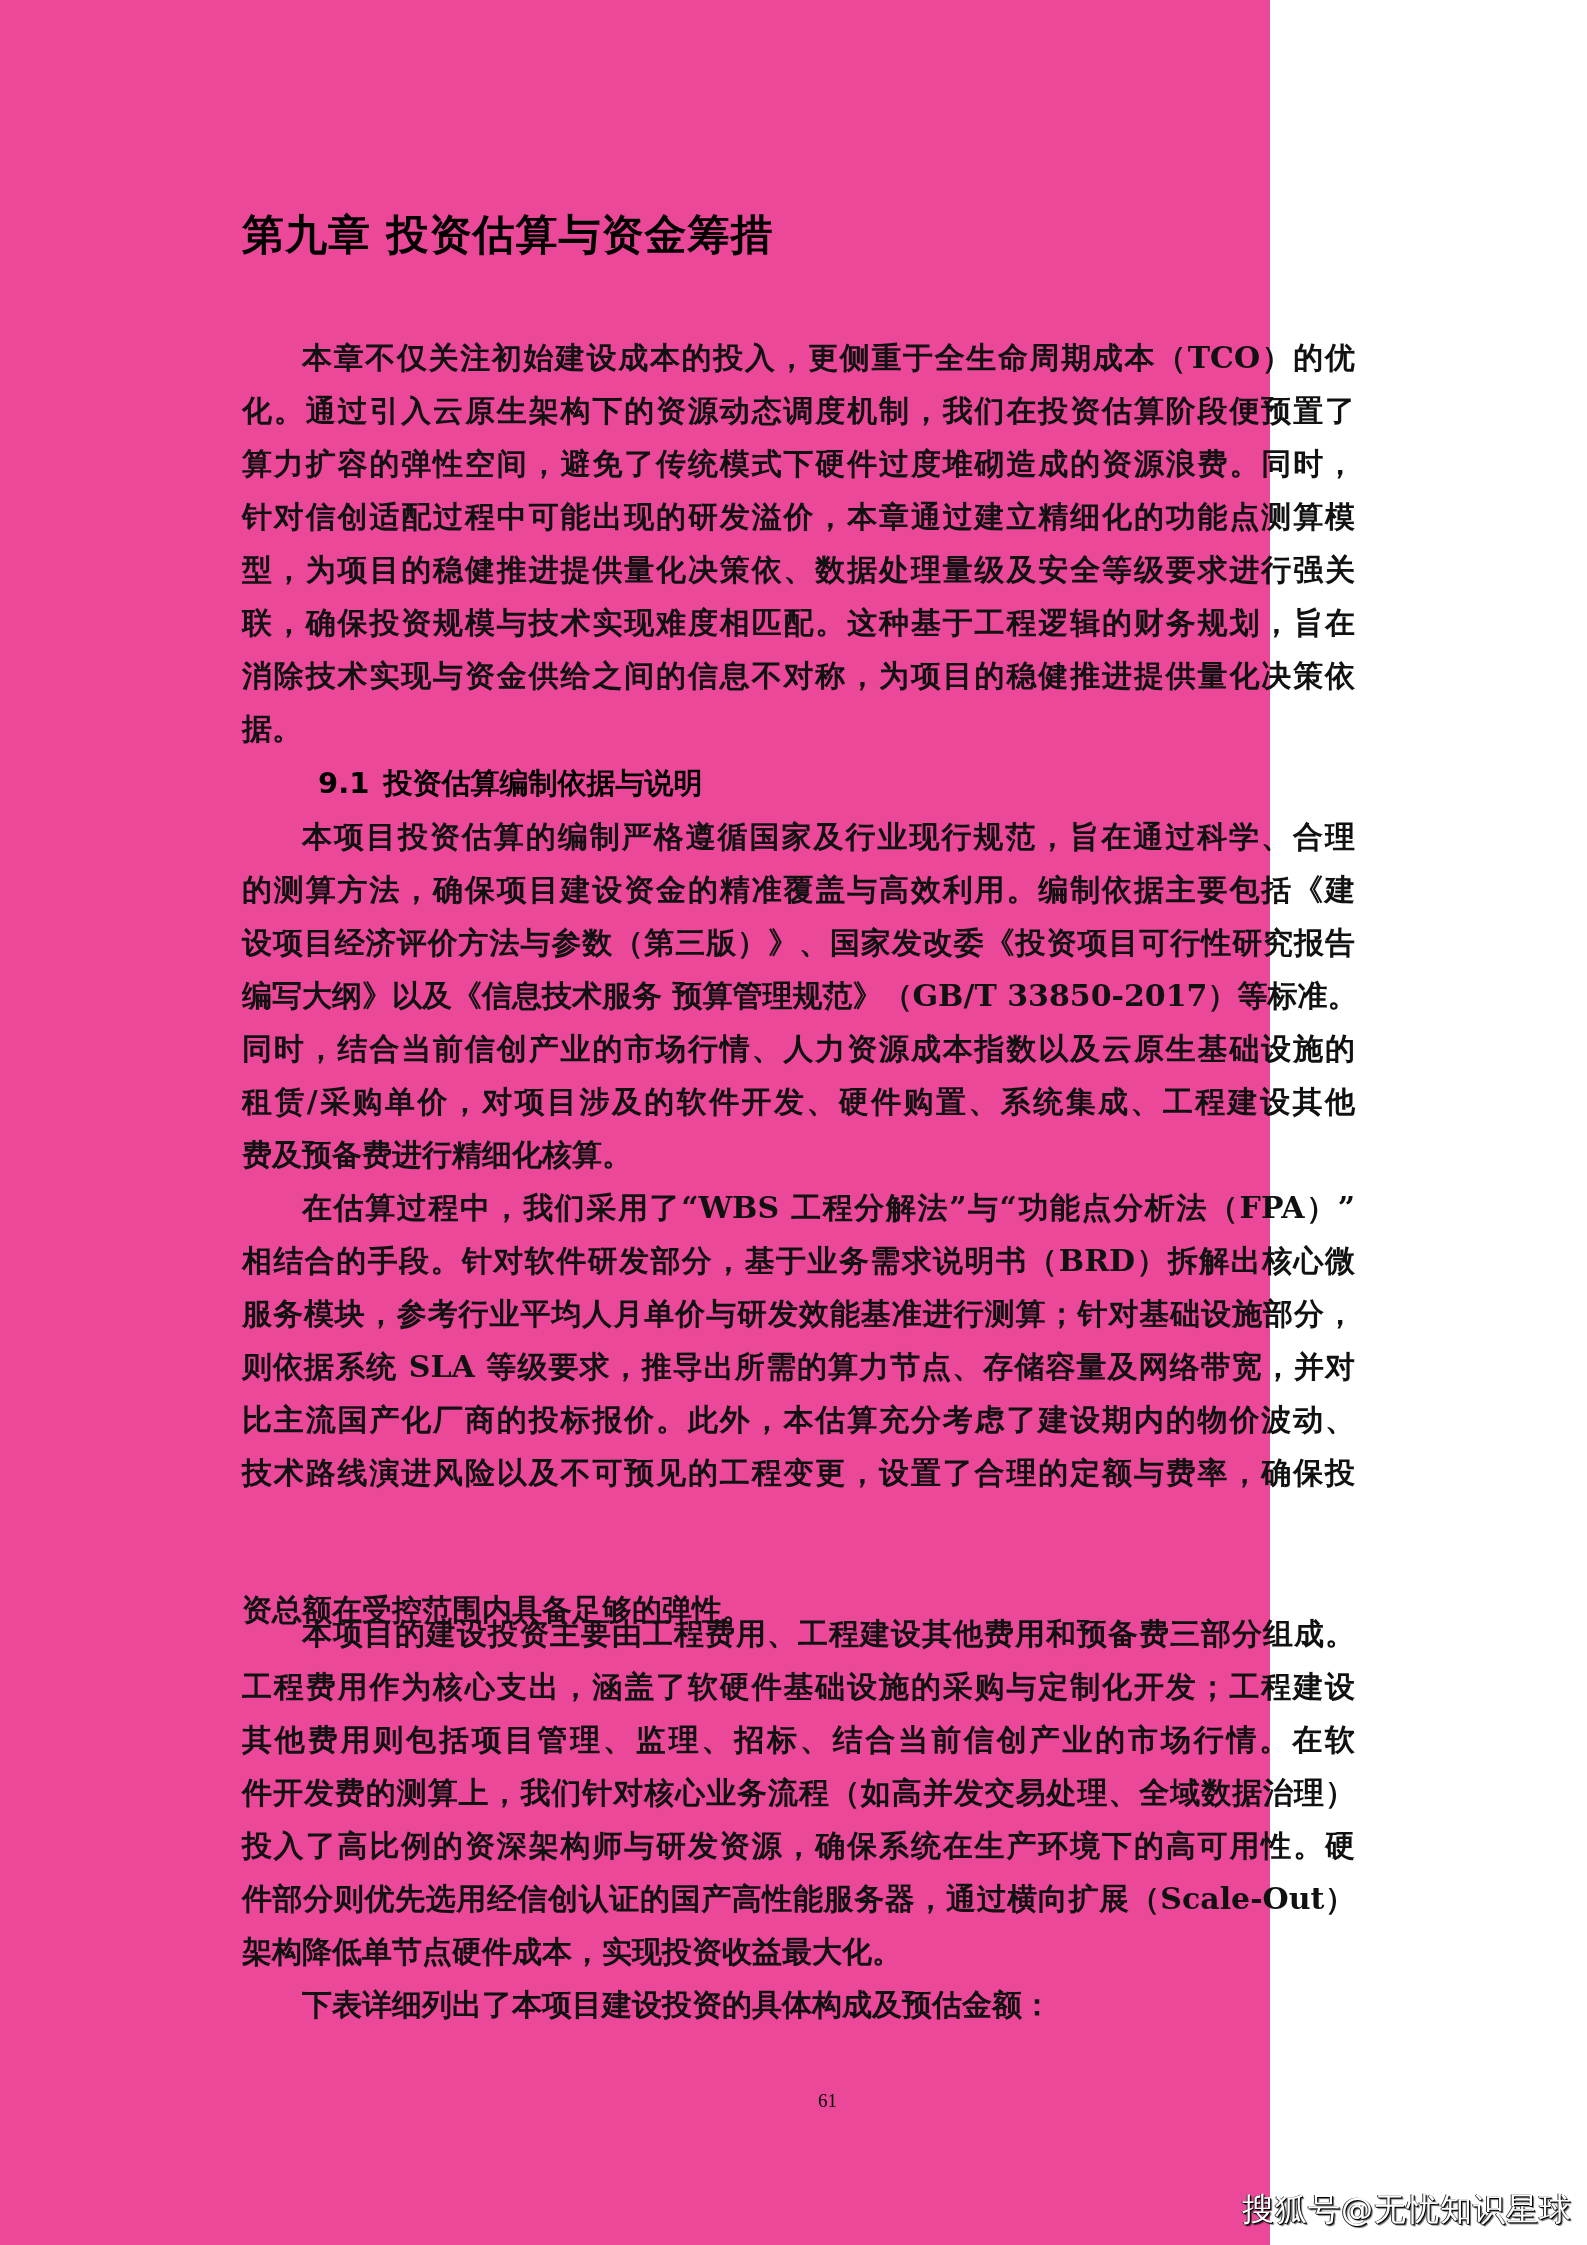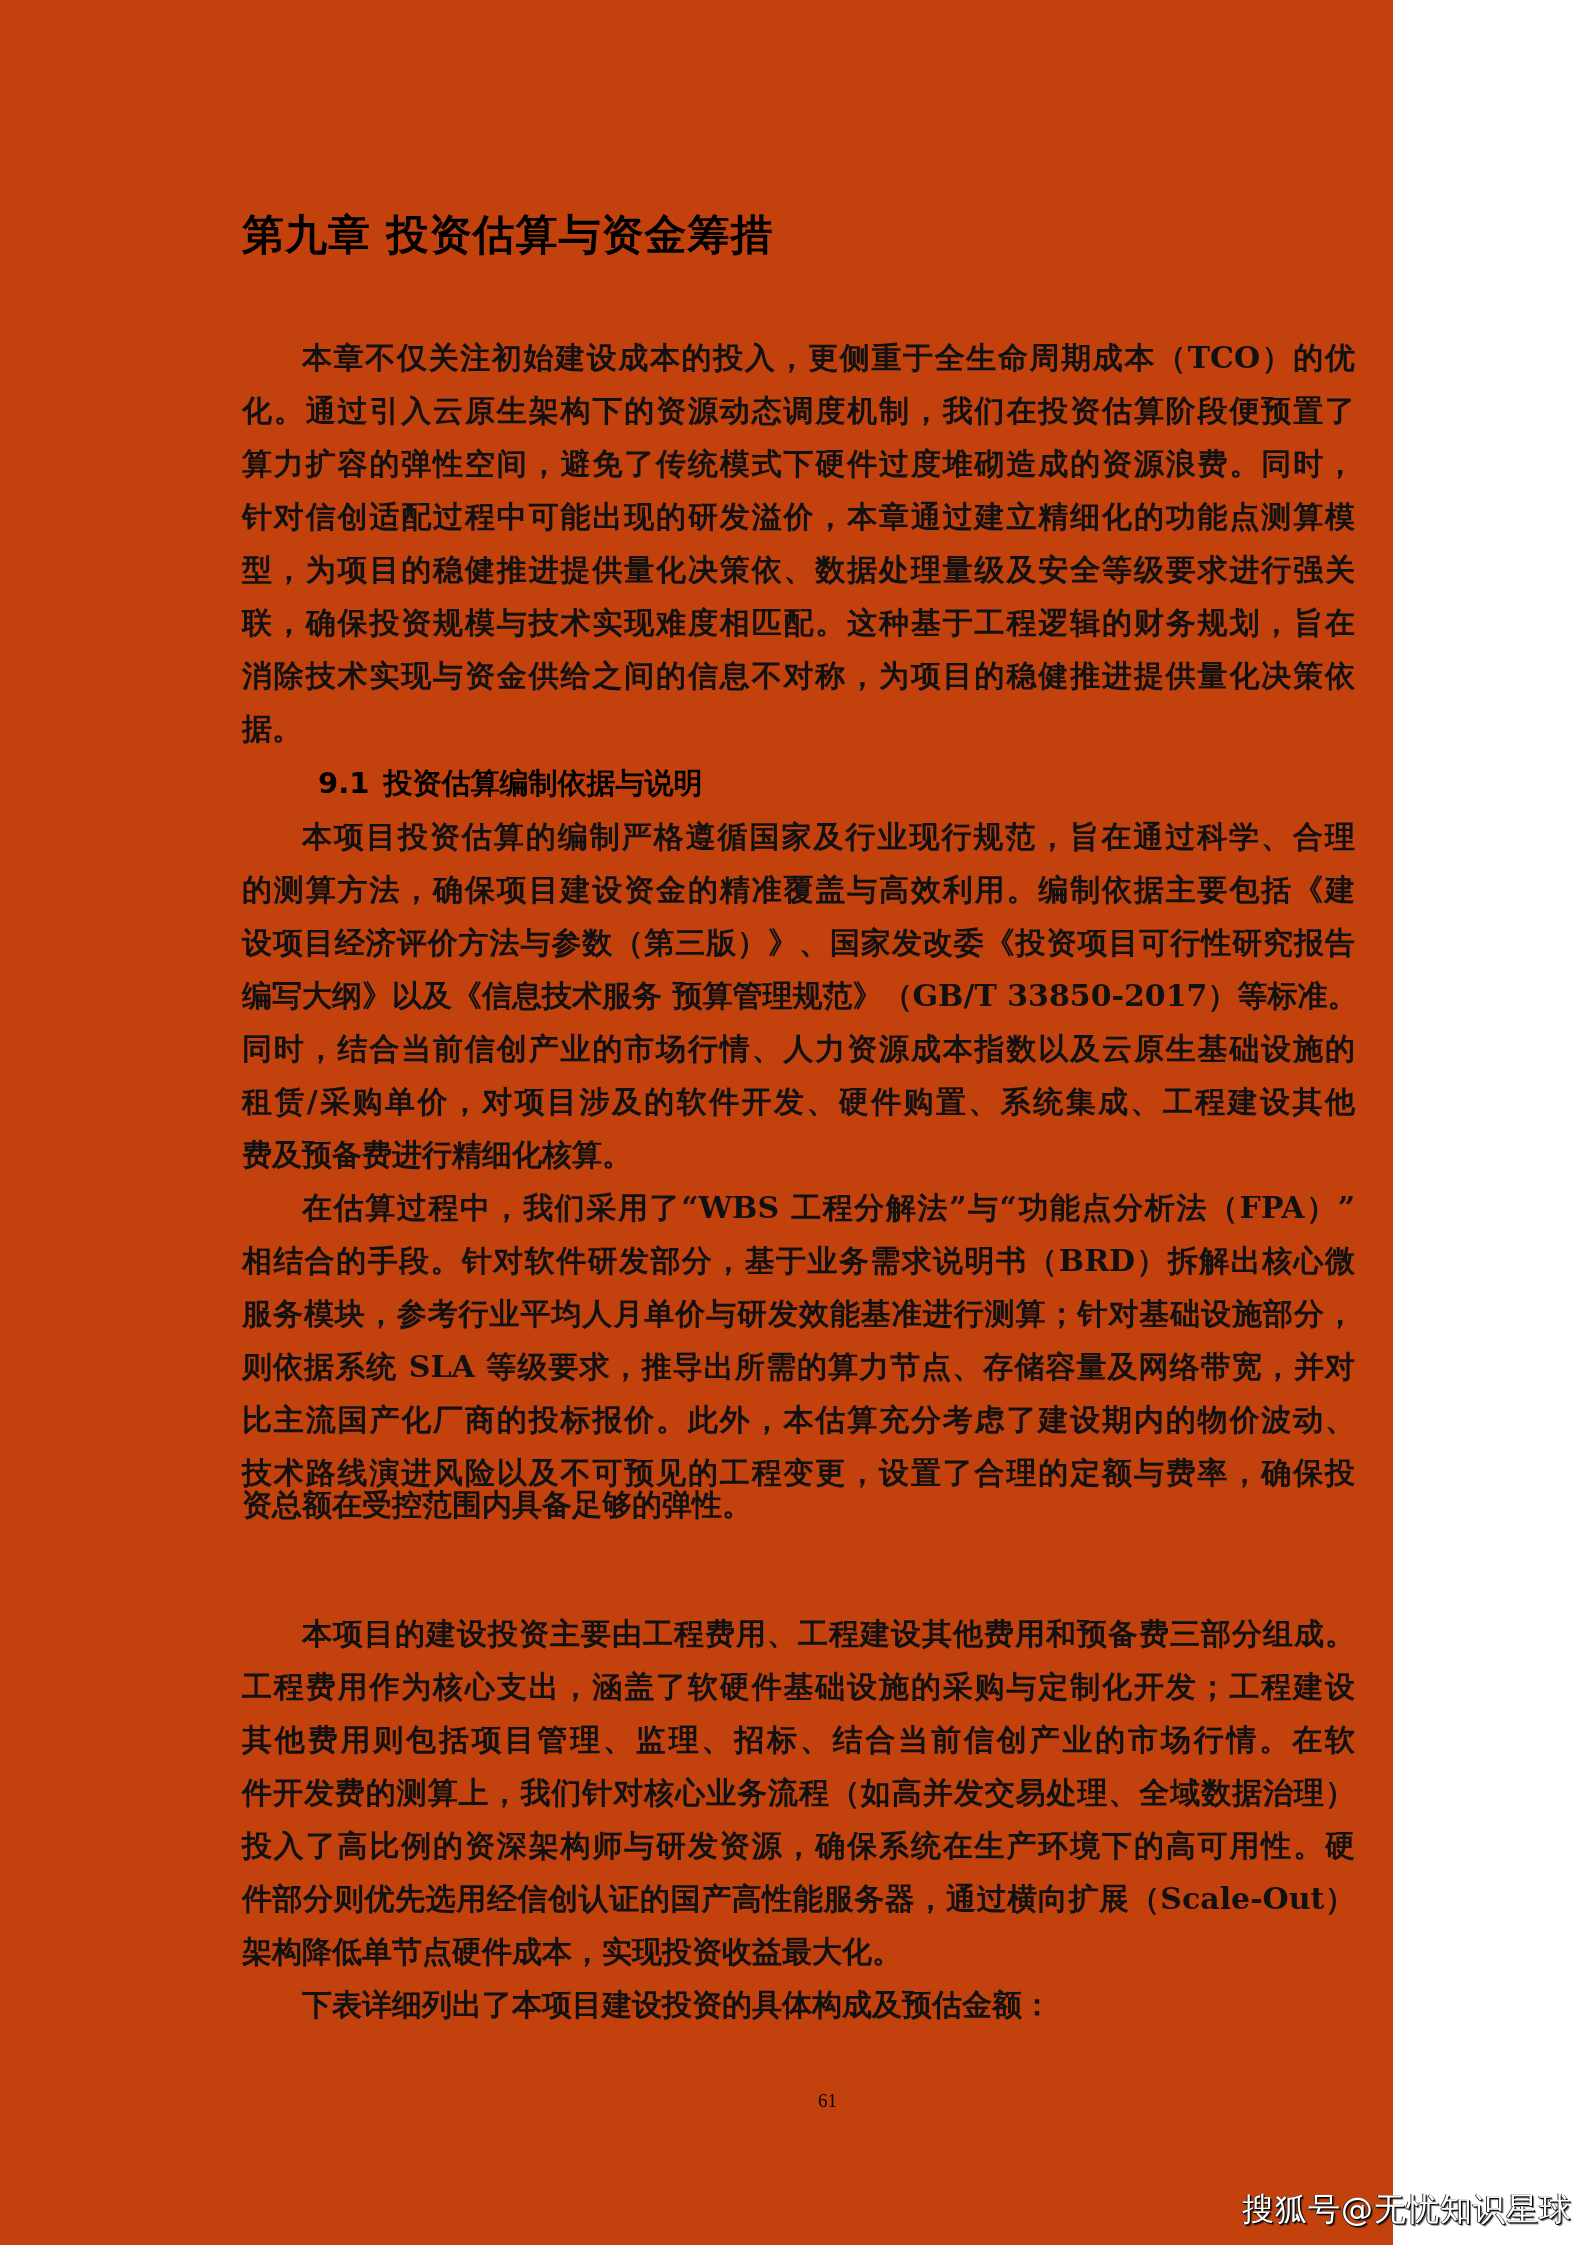--- a/index.html
+++ b/index.html
@@ -1,17 +1,17 @@
 <!DOCTYPE html>
 <html><head>
 <meta charset="utf-8">
 <style>
   html, body { margin:0; padding:0; background:#ffffff; }
   body { width:1587px; height:2245px; position:relative; overflow:hidden; }
-  .page { position:absolute; left:0; top:0; width:1393px; height:2245px; background:#c2410c; }
+  .page { position:absolute; left:0; top:0; width:1270px; height:2245px; background:#ec4899; }
   .chapter-title {
     position:absolute; left:242px; top:205px;
     font-family:"DejaVu Sans", sans-serif; font-weight:bold;
     font-size:42px; line-height:60px; color:#000; letter-spacing:1px; white-space:nowrap;
   }
   .line {
     position:absolute; left:242px; width:1113px; height:53px;
     font-family:"DejaVu Serif", serif; font-size:30px; line-height:53px;
     color:#111; white-space:nowrap; text-align:justify; text-align-last:justify;
     transform-origin:left center;
@@ -68,21 +68,21 @@
     <div class="line last" style="top:1128px">费及预备费进行精细化核算。</div>
   </div>
 
   <div>
     <div class="line indent" style="top:1181px">在估算过程中，我们采用了“WBS 工程分解法”与“功能点分析法（FPA）”</div>
     <div class="line" style="top:1234px">相结合的手段。针对软件研发部分，基于业务需求说明书（BRD）拆解出核心微</div>
     <div class="line" style="top:1287px">服务模块，参考行业平均人月单价与研发效能基准进行测算；针对基础设施部分，</div>
     <div class="line" style="top:1340px">则依据系统 SLA 等级要求，推导出所需的算力节点、存储容量及网络带宽，并对</div>
     <div class="line" style="top:1393px">比主流国产化厂商的投标报价。此外，本估算充分考虑了建设期内的物价波动、</div>
     <div class="line" style="top:1446px">技术路线演进风险以及不可预见的工程变更，设置了合理的定额与费率，确保投</div>
-    <div class="line last" style="top:1478px">资总额在受控范围内具备足够的弹性。</div>
+    <div class="line last" style="top:1583px">资总额在受控范围内具备足够的弹性。</div>
   </div>
 
 
   <div>
     <div class="line indent" style="top:1607px">本项目的建设投资主要由工程费用、工程建设其他费用和预备费三部分组成。</div>
     <div class="line" style="top:1660px">工程费用作为核心支出，涵盖了软硬件基础设施的采购与定制化开发；工程建设</div>
     <div class="line" style="top:1713px">其他费用则包括项目管理、监理、招标、结合当前信创产业的市场行情。在软</div>
     <div class="line" style="top:1766px">件开发费的测算上，我们针对核心业务流程（如高并发交易处理、全域数据治理）</div>
     <div class="line" style="top:1819px">投入了高比例的资深架构师与研发资源，确保系统在生产环境下的高可用性。硬</div>
     <div class="line" style="top:1872px">件部分则优先选用经信创认证的国产高性能服务器，通过横向扩展（Scale-Out）</div>

